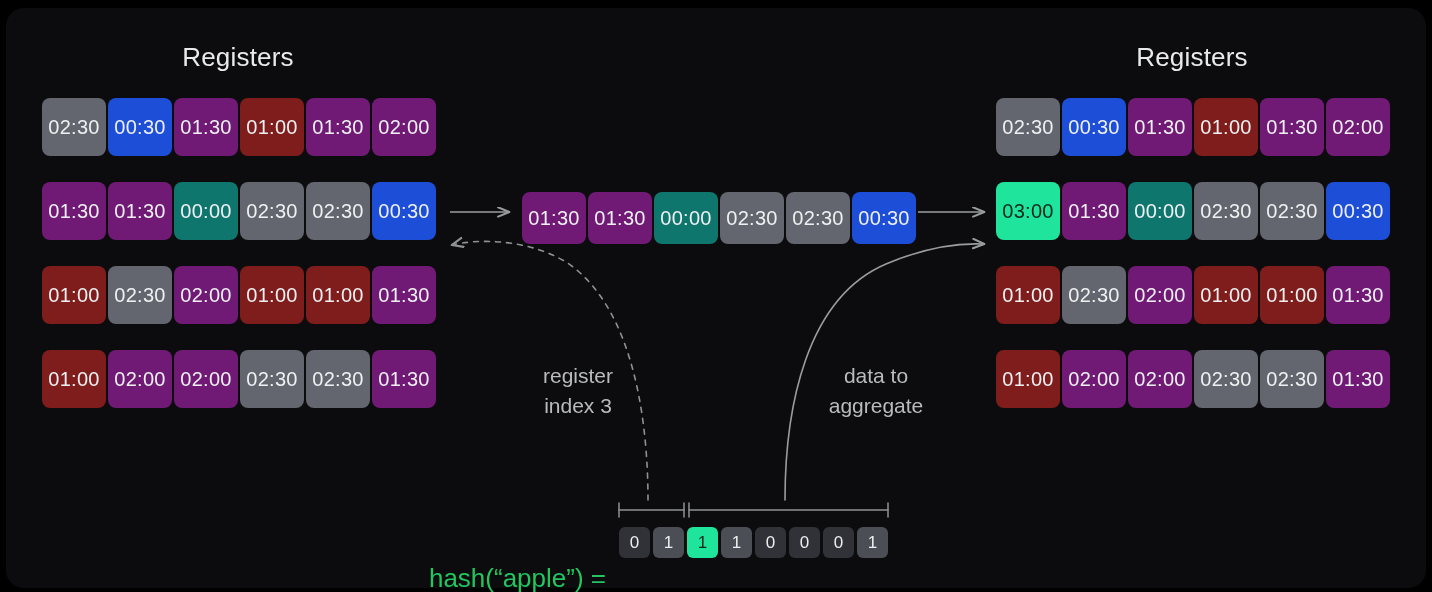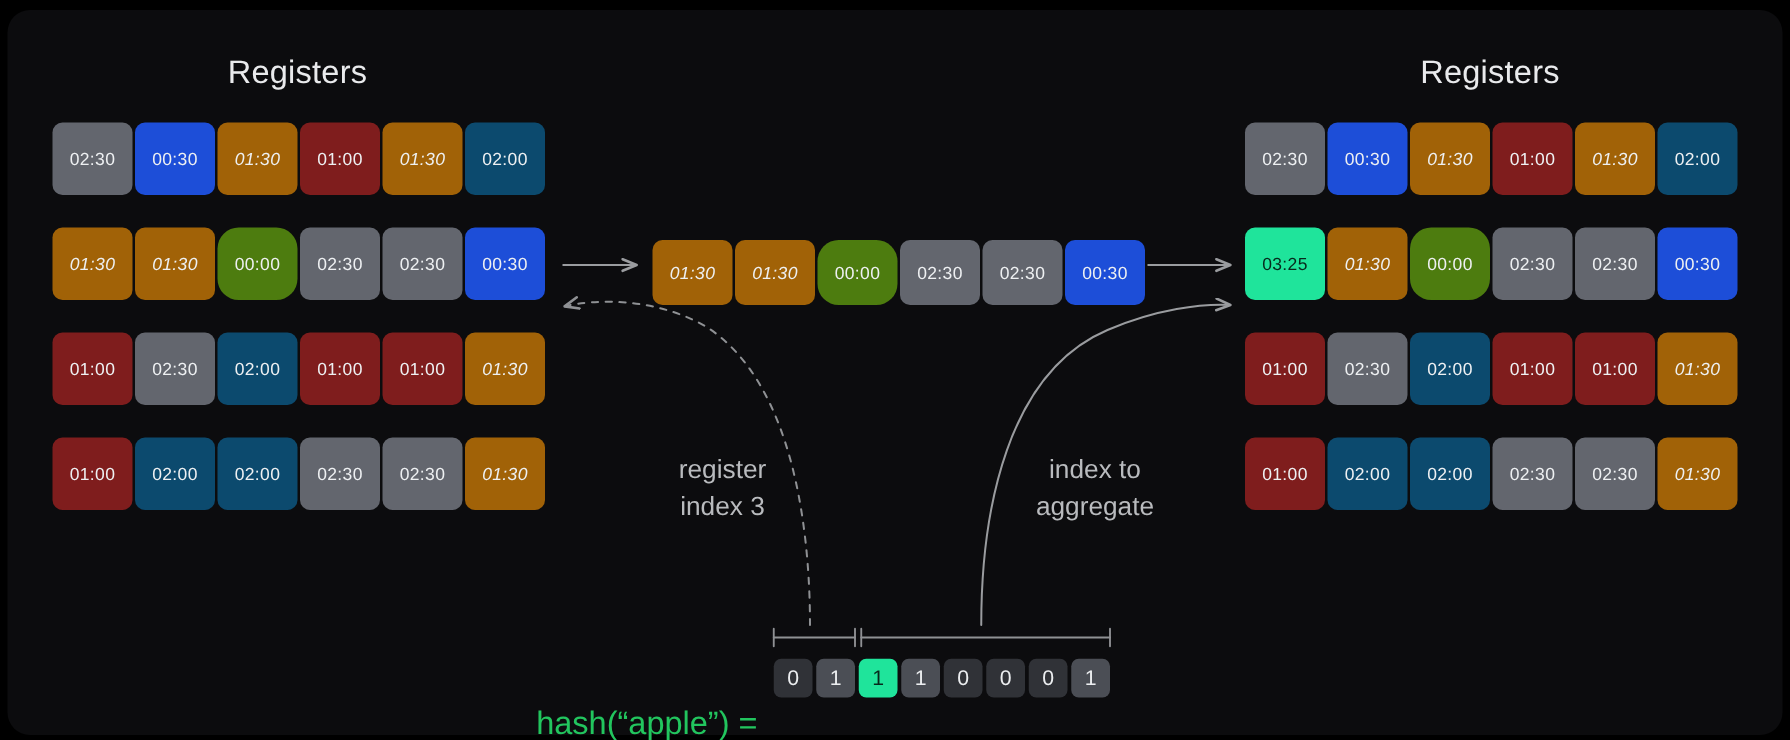--- a/index.html
+++ b/index.html
@@ -49,30 +49,30 @@
     grid-template-columns: repeat(6, 64px);
     grid-auto-rows: 52px;
     gap: 0 2px;
   }
 
   .cell {
     border-radius: 8px;
     display: flex;
     align-items: center;
     justify-content: center;
-    font-size: 14px;
+    font-size: 20px;
     color: #eef0f2;
     letter-spacing: 0.3px;
     user-select: none;
   }
-  .cell.v0000 { background: #4d7c0f; border-radius: 17px; }
+  .cell.v0000 { background: #0f766e; }
   .cell.v0030 { background: #1d4ed8; }
   .cell.v0100 { background: #7f1d1d; }
-  .cell.v0130 { background: #a16207; font-style: italic; }
-  .cell.v0200 { background: #0c4a6e; }
+  .cell.v0130 { background: #701a75; }
+  .cell.v0200 { background: #701a75; }
   .cell.v0230 { background: #63666e; }
   .cell.hl    { background: #1fe49b; color: #07291c; }
 
   .annot {
     position: absolute;
     font-size: 21px;
     line-height: 30px;
     color: #b9bbbe;
     text-align: center;
     white-space: pre-line;
@@ -153,21 +153,21 @@
       <div class="cell v0230">02:30</div>
       <div class="cell v0030">00:30</div>
     </div>
   <div class="grid" id="grid-right">
       <div class="cell v0230">02:30</div>
       <div class="cell v0030">00:30</div>
       <div class="cell v0130">01:30</div>
       <div class="cell v0100">01:00</div>
       <div class="cell v0130">01:30</div>
       <div class="cell v0200">02:00</div>
-      <div class="cell hl">03:25</div>
+      <div class="cell hl">03:00</div>
       <div class="cell v0130">01:30</div>
       <div class="cell v0000">00:00</div>
       <div class="cell v0230">02:30</div>
       <div class="cell v0230">02:30</div>
       <div class="cell v0030">00:30</div>
       <div class="cell v0100">01:00</div>
       <div class="cell v0230">02:30</div>
       <div class="cell v0200">02:00</div>
       <div class="cell v0100">01:00</div>
       <div class="cell v0100">01:00</div>
@@ -175,21 +175,21 @@
       <div class="cell v0100">01:00</div>
       <div class="cell v0200">02:00</div>
       <div class="cell v0200">02:00</div>
       <div class="cell v0230">02:30</div>
       <div class="cell v0230">02:30</div>
       <div class="cell v0130">01:30</div>
     </div>
 
   <div class="annot" id="annot-register">register
 index 3</div>
-  <div class="annot" id="annot-aggregate">index to
+  <div class="annot" id="annot-aggregate">data to
 aggregate</div>
 
   <div id="hash-label">hash(“apple”) =</div>
   <div id="bits">
       <div class="bit b0">0</div>
       <div class="bit b1">1</div>
       <div class="bit on">1</div>
       <div class="bit b1">1</div>
       <div class="bit b0">0</div>
       <div class="bit b0">0</div>

